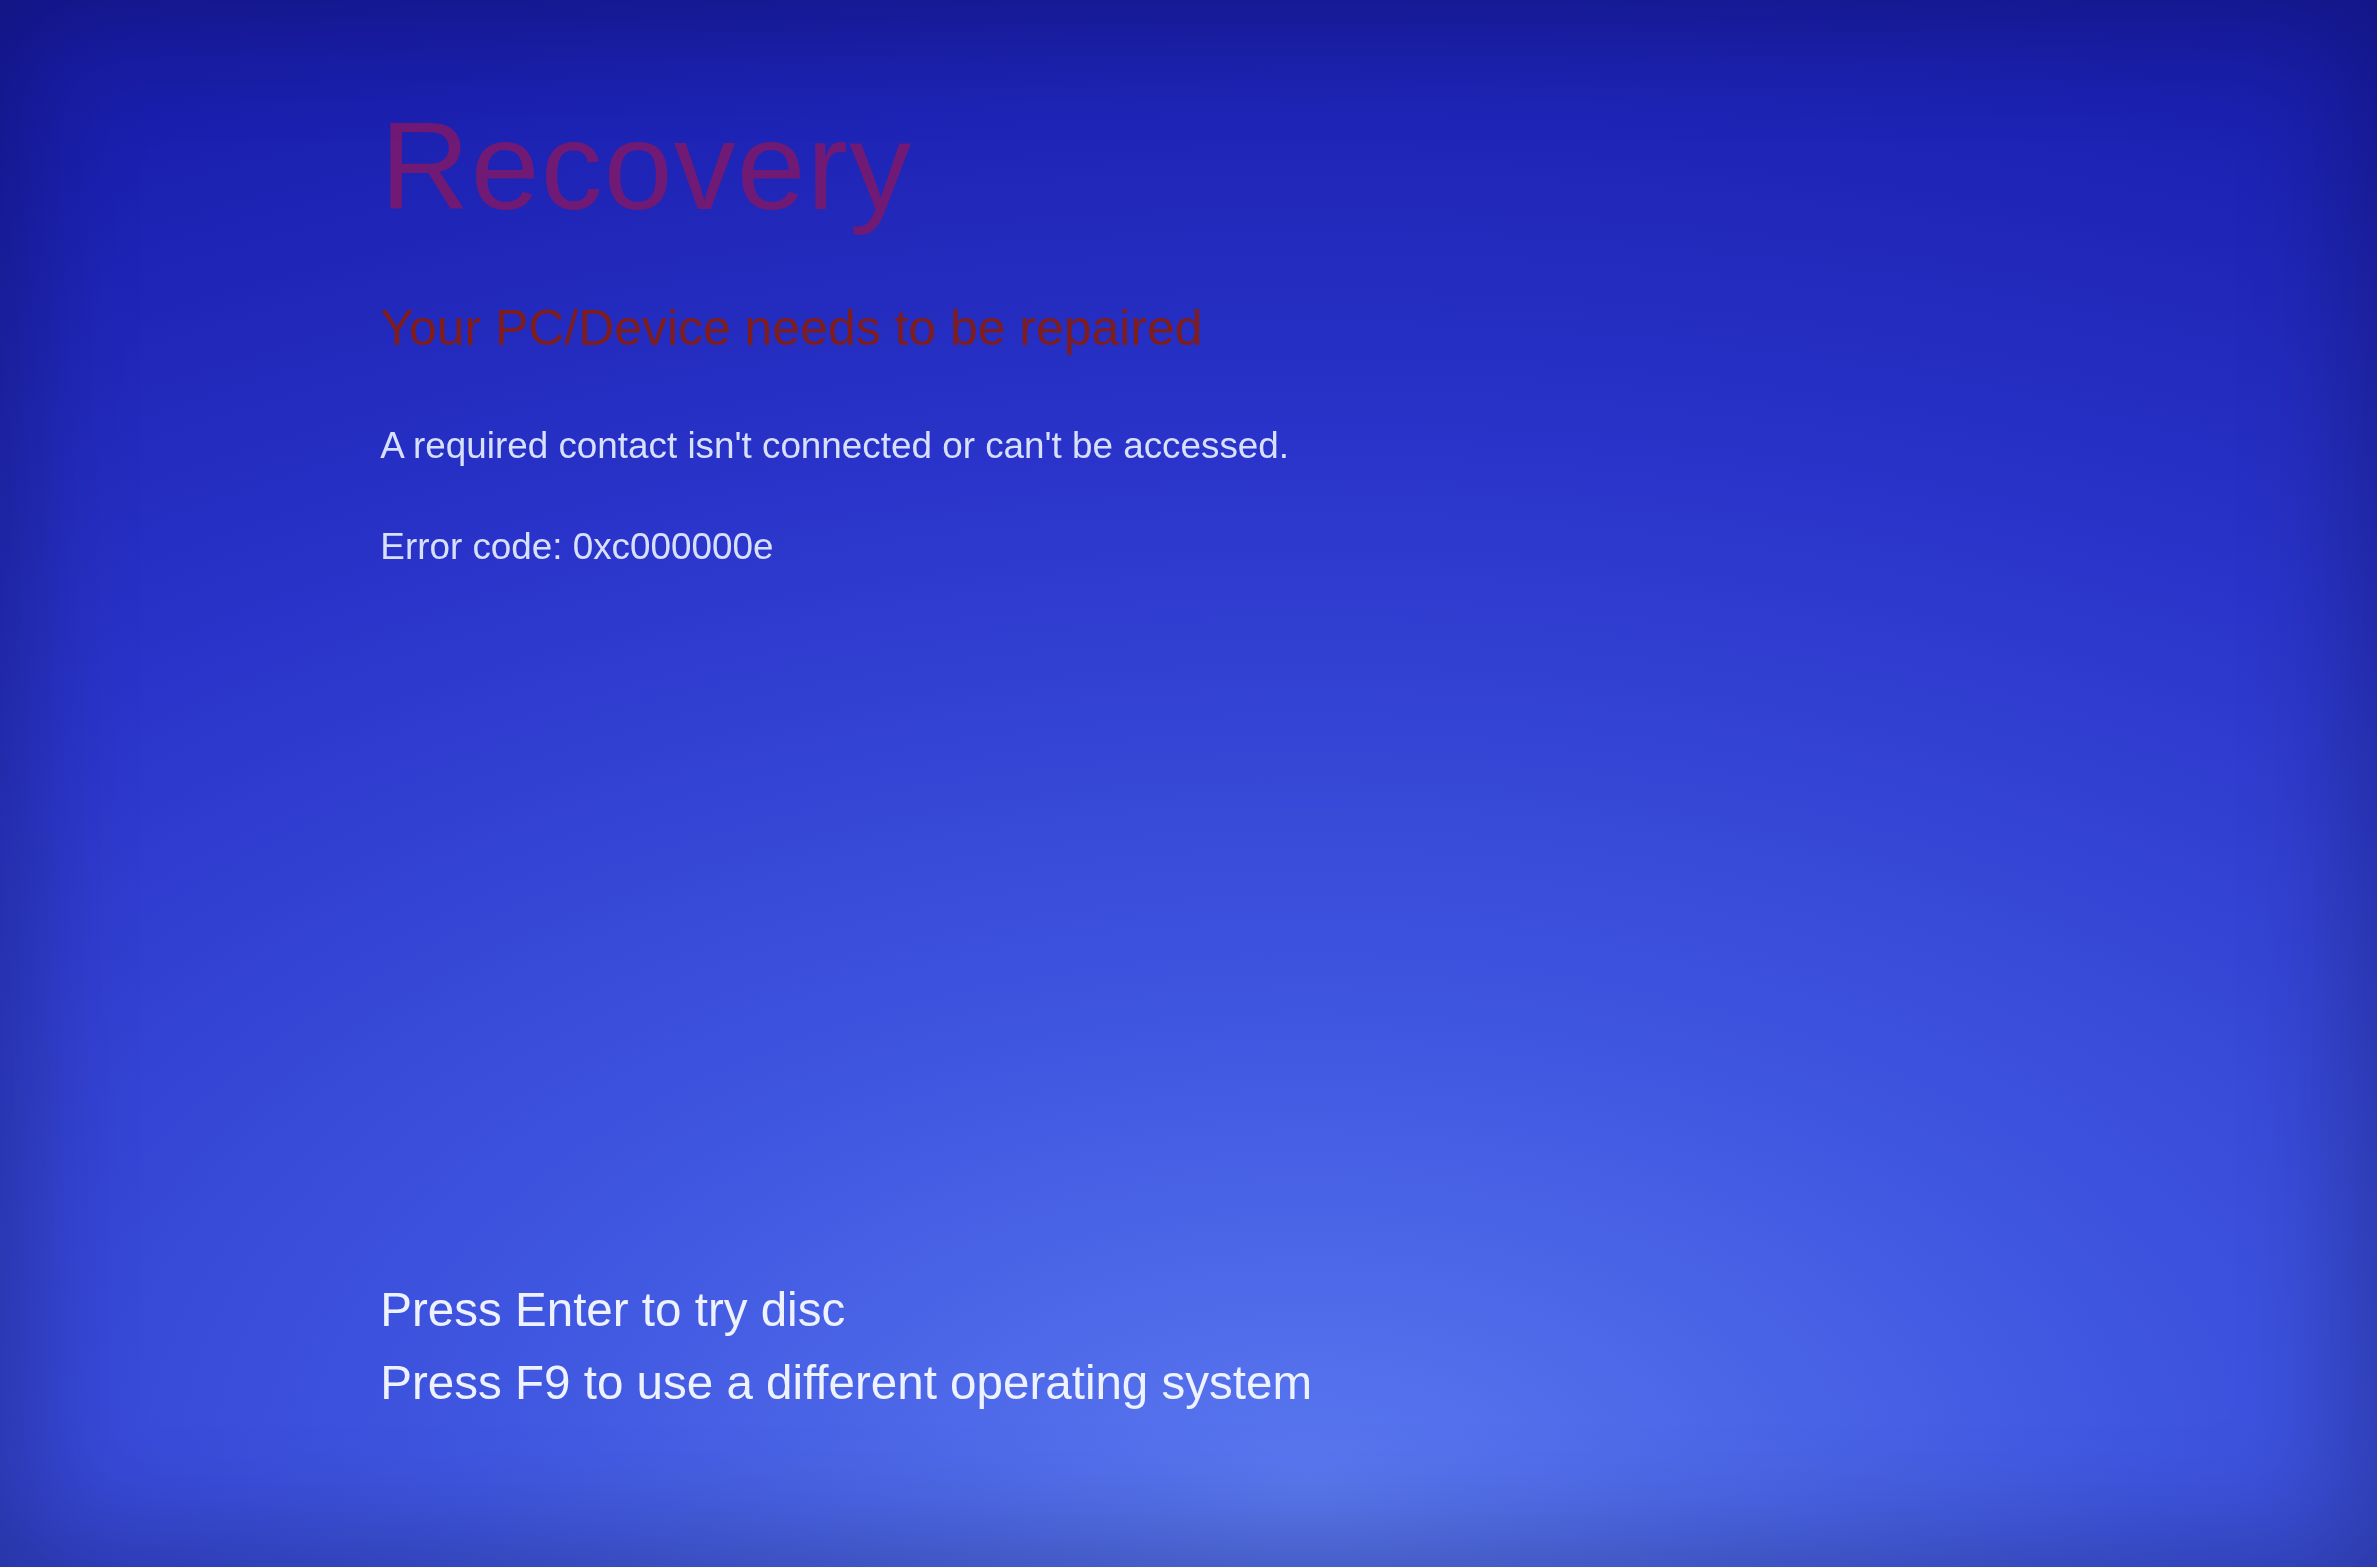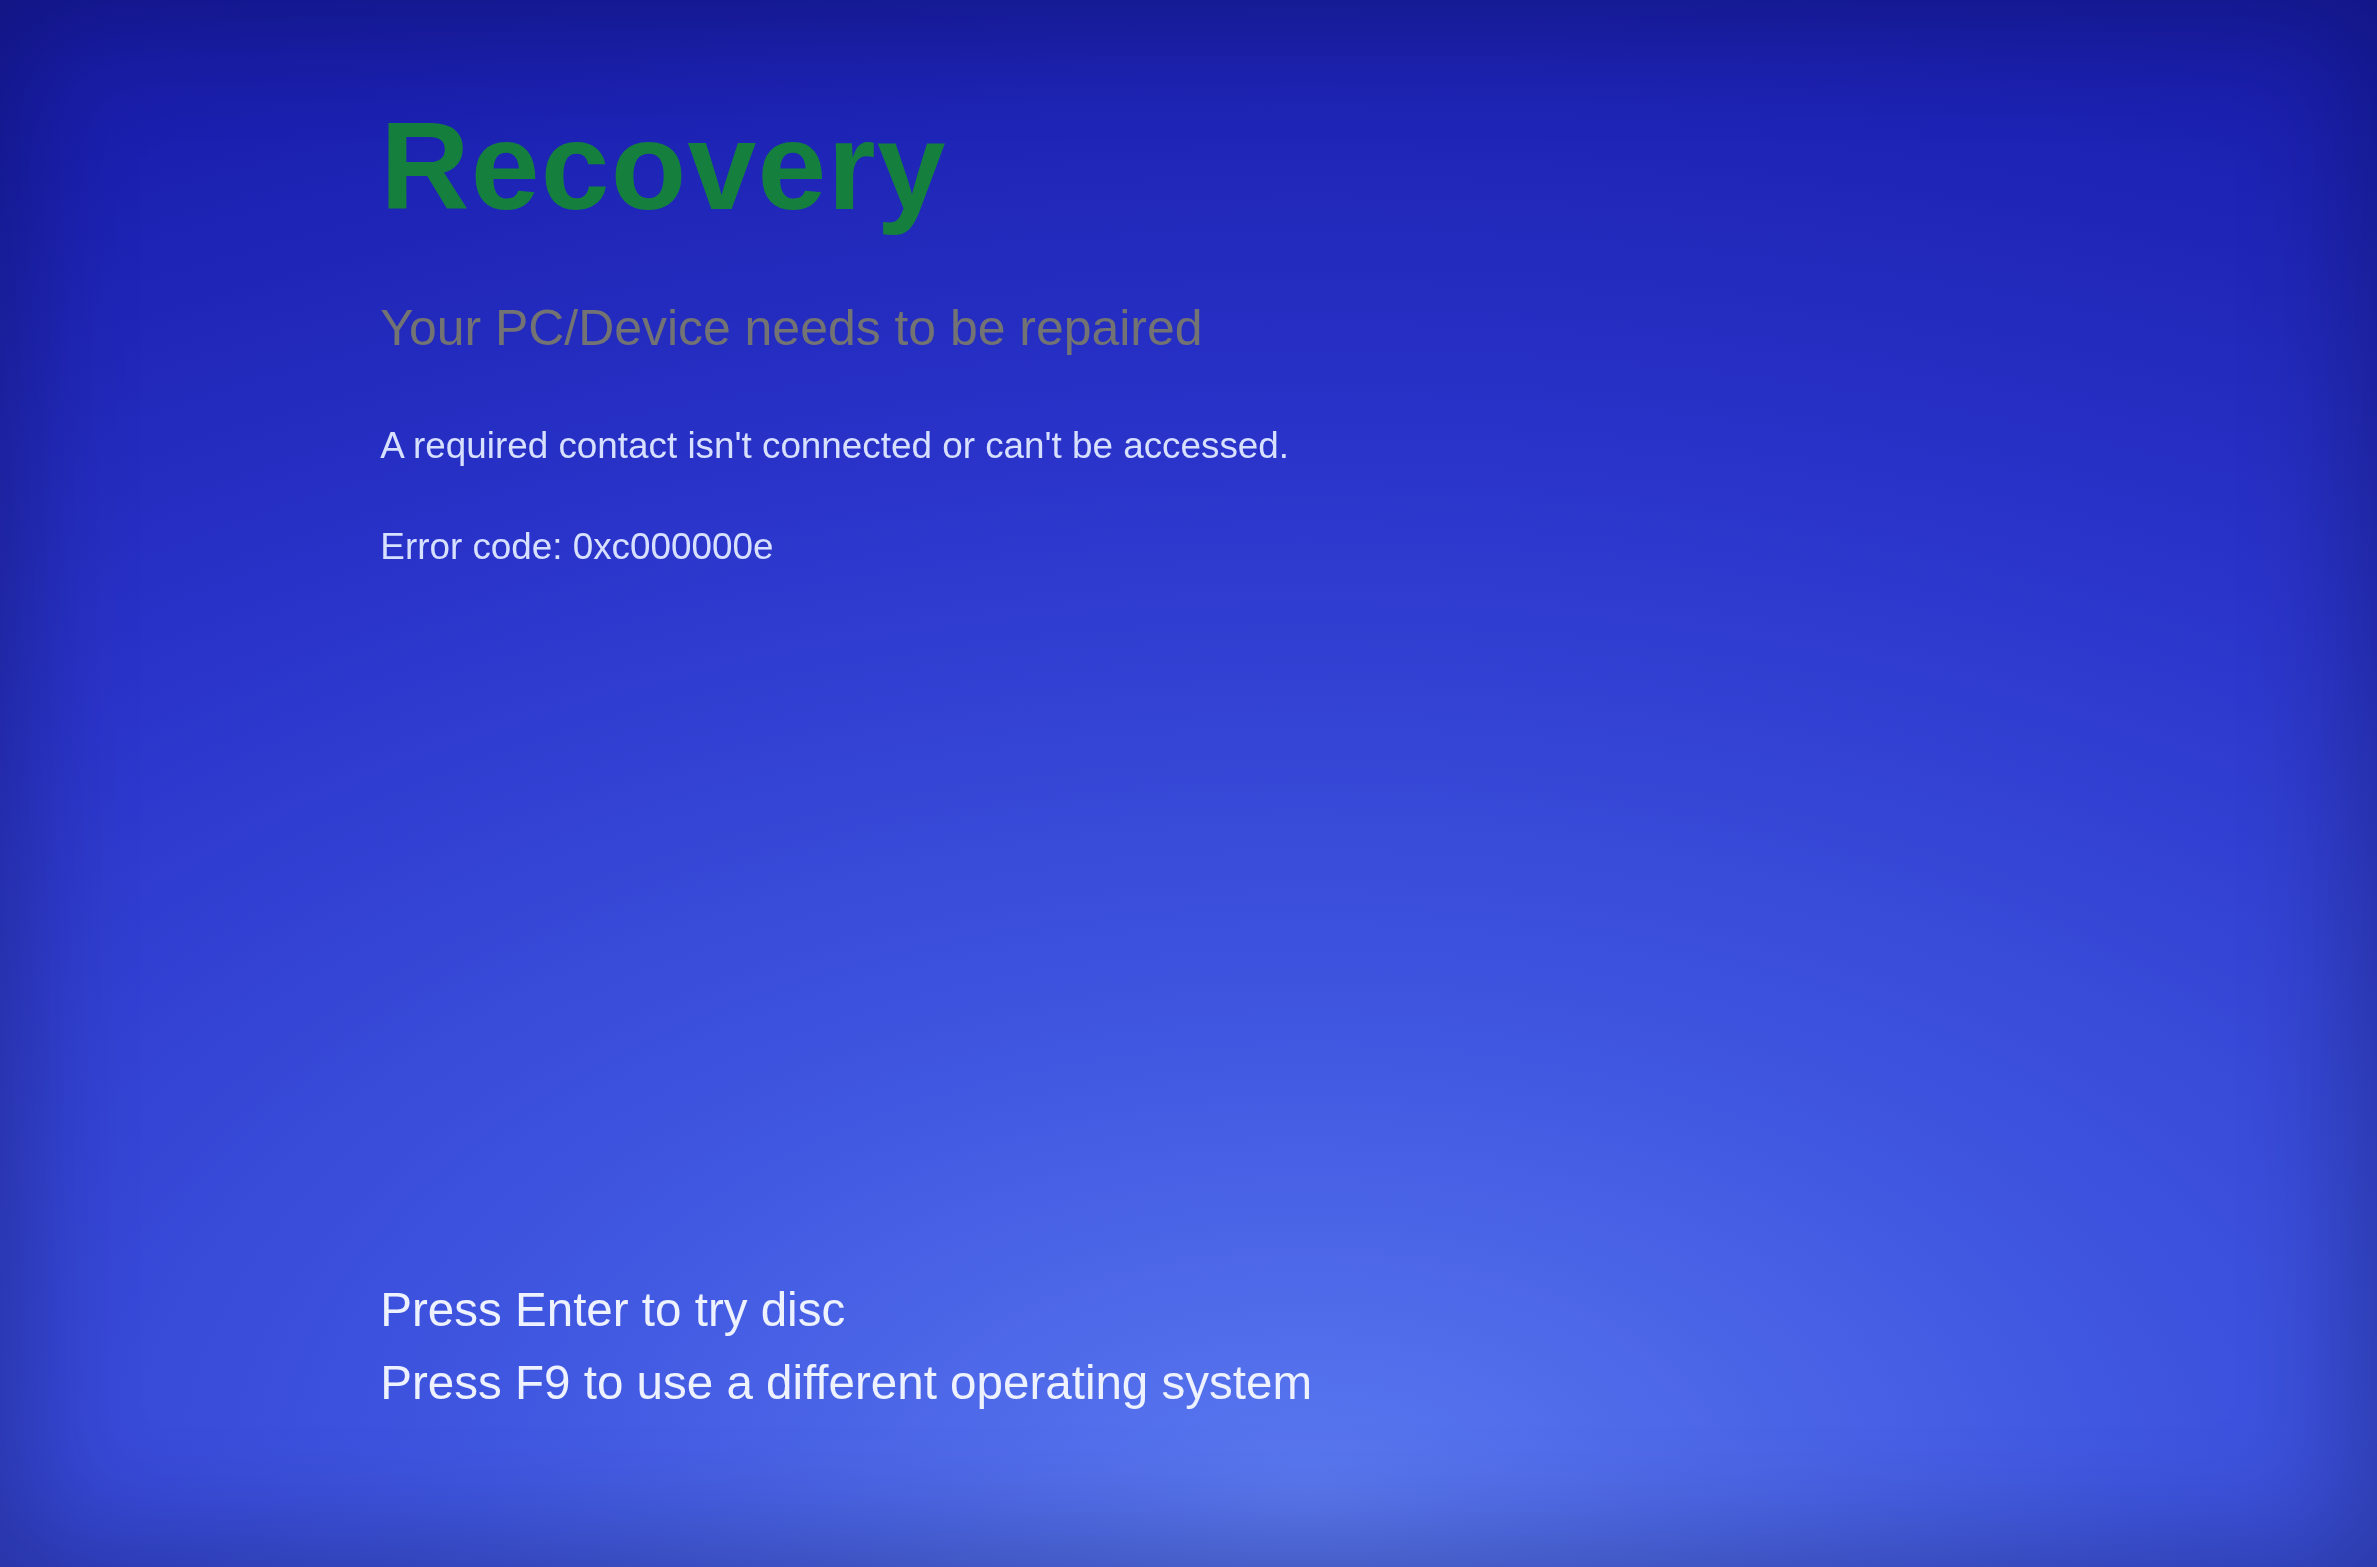--- a/index.html
+++ b/index.html
@@ -25,30 +25,30 @@
       inset: 0;
       padding: 4% 5% 5% 16%;
       display: flex;
       flex-direction: column;
     }
     .top-block {
       flex: 0 0 auto;
     }
     .title {
       font-size: 5.2vw;
-      font-weight: 700;
+      font-weight: 400;
       letter-spacing: 0.01em;
       margin-bottom: 0.5em;
-      color: #15803d;
+      color: #701a75;
     }
     .subtitle {
       font-size: 2.1vw;
       font-weight: 300;
       margin-bottom: 1.2em;
-      color: #737373;
+      color: #7f1d1d;
     }
     .detail {
       font-size: 1.55vw;
       font-weight: 300;
       line-height: 1.55;
       margin-bottom: 1.2em;
       color: #d8e0ff;
       max-width: 75vw;
     }
     .spacer {

